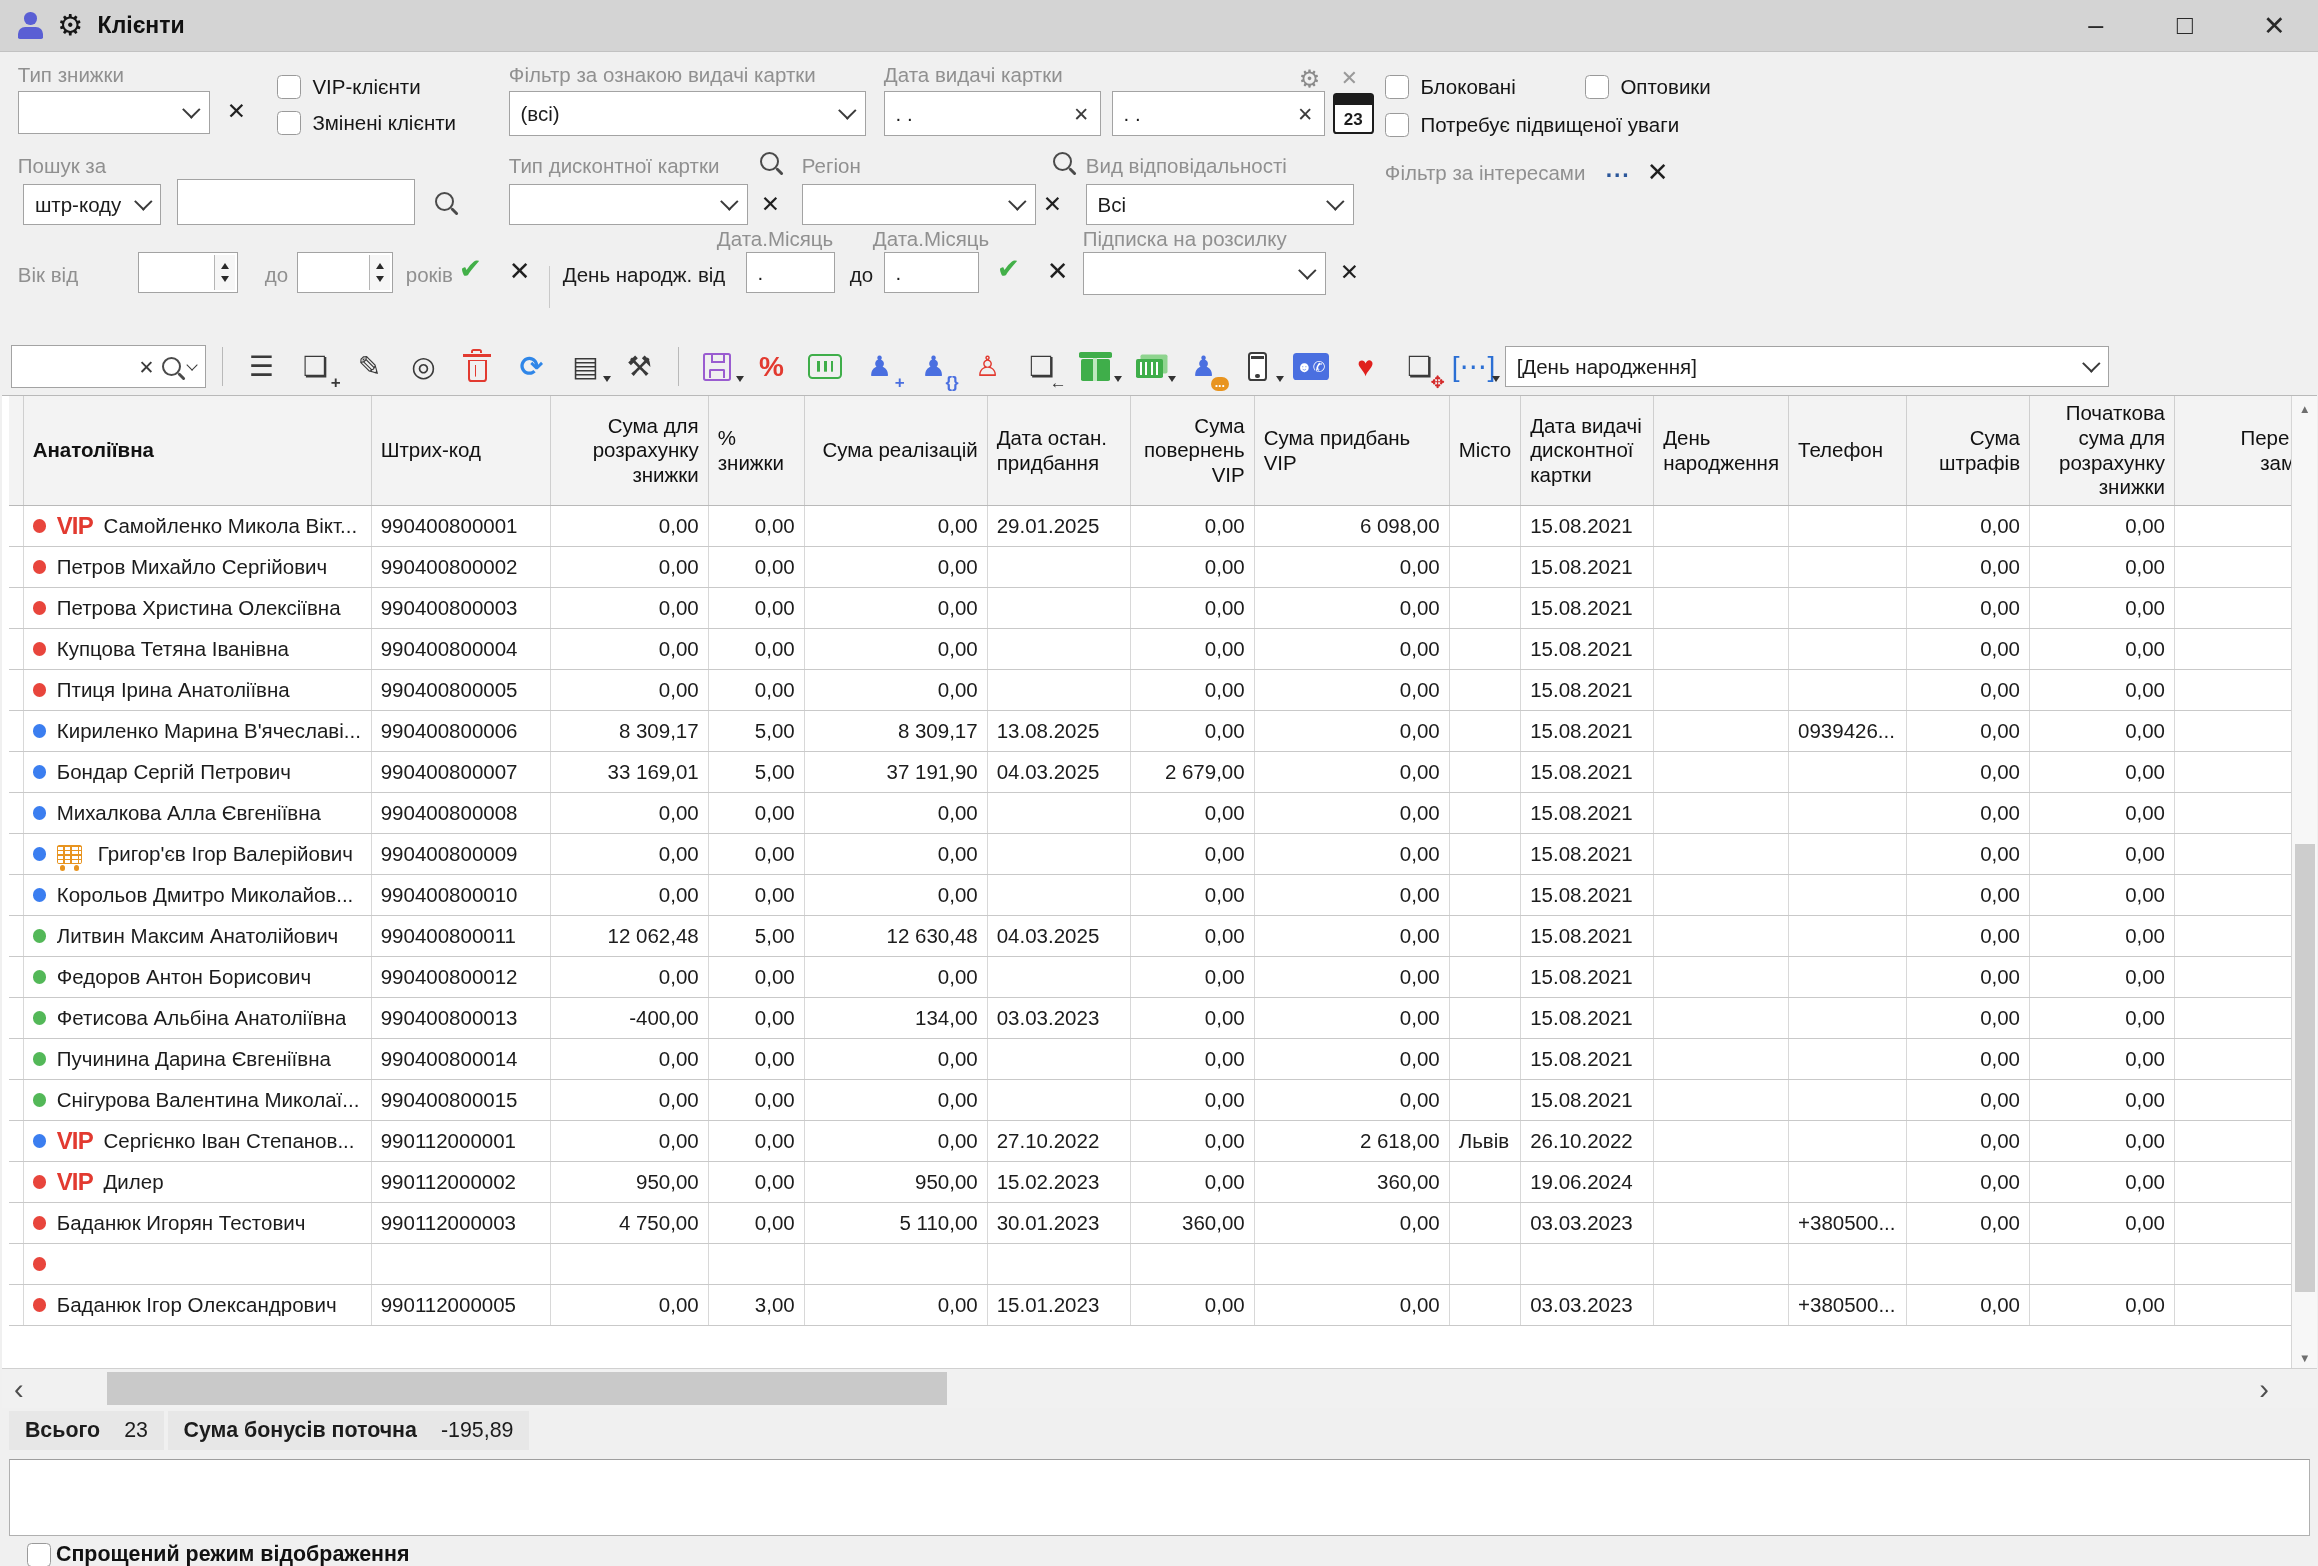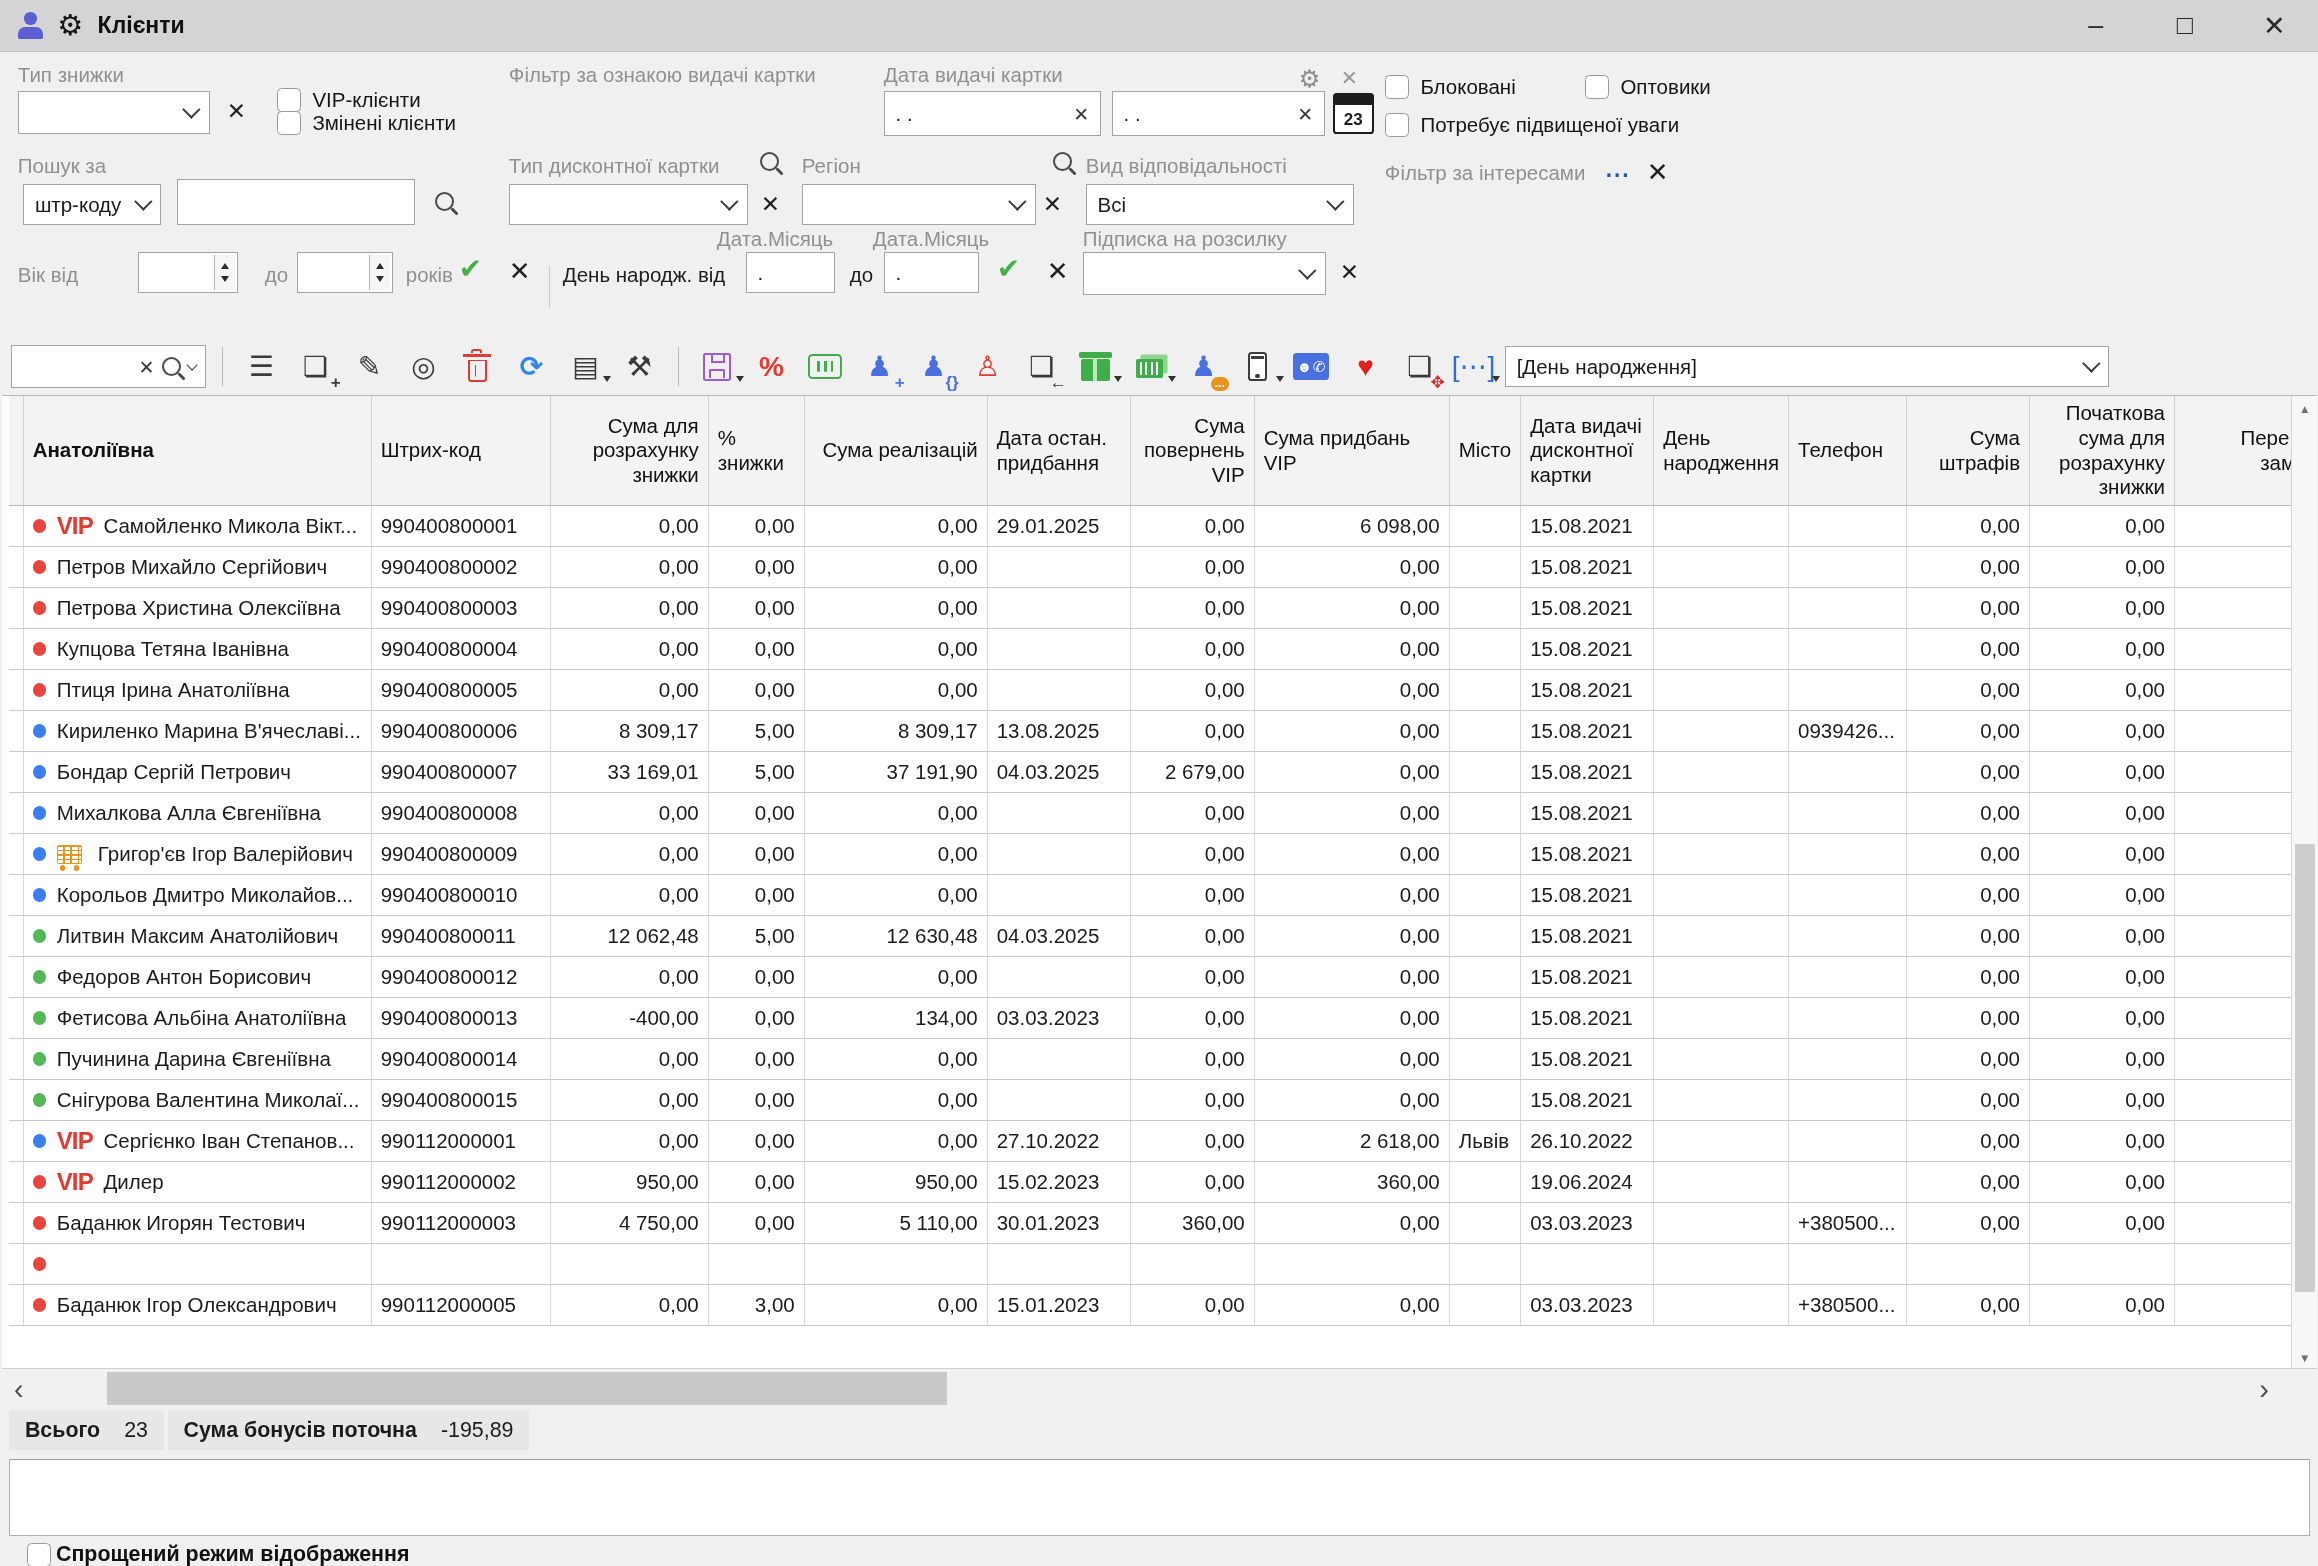--- a/index.html
+++ b/index.html
@@ -149,30 +149,34 @@
 
   <div id="filters">
 
     <span class="flabel" style="left:16px;top:10.7px">Тип знижки</span>
     <span class="combo" style="left:16px;top:39px;width:192px">
         <span class="val"></span>
         <span class="chev"></span>
       </span>
     <span class="xbtn" style="left:225px;top:46px"></span>
 
-    <div class="chkrow" style="left:275px;top:36px">
+    <div class="chkrow" style="left:275px;top:23px">
       <span class="chk"></span>
       <span class="cbl">VIP-клієнти</span>
     </div>
     <div class="chkrow" style="left:275px;top:59px">
       <span class="chk"></span>
       <span class="cbl">Змінені клієнти</span>
     </div>
 
     <span class="flabel" style="left:507px;top:10.7px">Фільтр за ознакою видачі картки</span>
+    <span class="combo" style="left:507px;top:39px;width:357px;height:45px">
+        <span class="val">(всі)</span>
+        <span class="chev"></span>
+      </span>
 
     <span class="flabel" style="left:882px;top:10.7px">Дата видачі картки</span>
     <span class="gear-sm" style="left:1297px;top:12.5px"></span>
     <span class="xsm" style="left:1339px;top:14.3px"></span>
     <span class="field" style="left:882px;top:39px;width:217px;height:45px">
         <span class="val">. .</span>
         <span class="xin"></span>
       </span>
     <span class="field" style="left:1110px;top:39px;width:213px;height:45px">
         <span class="val">. .</span>

